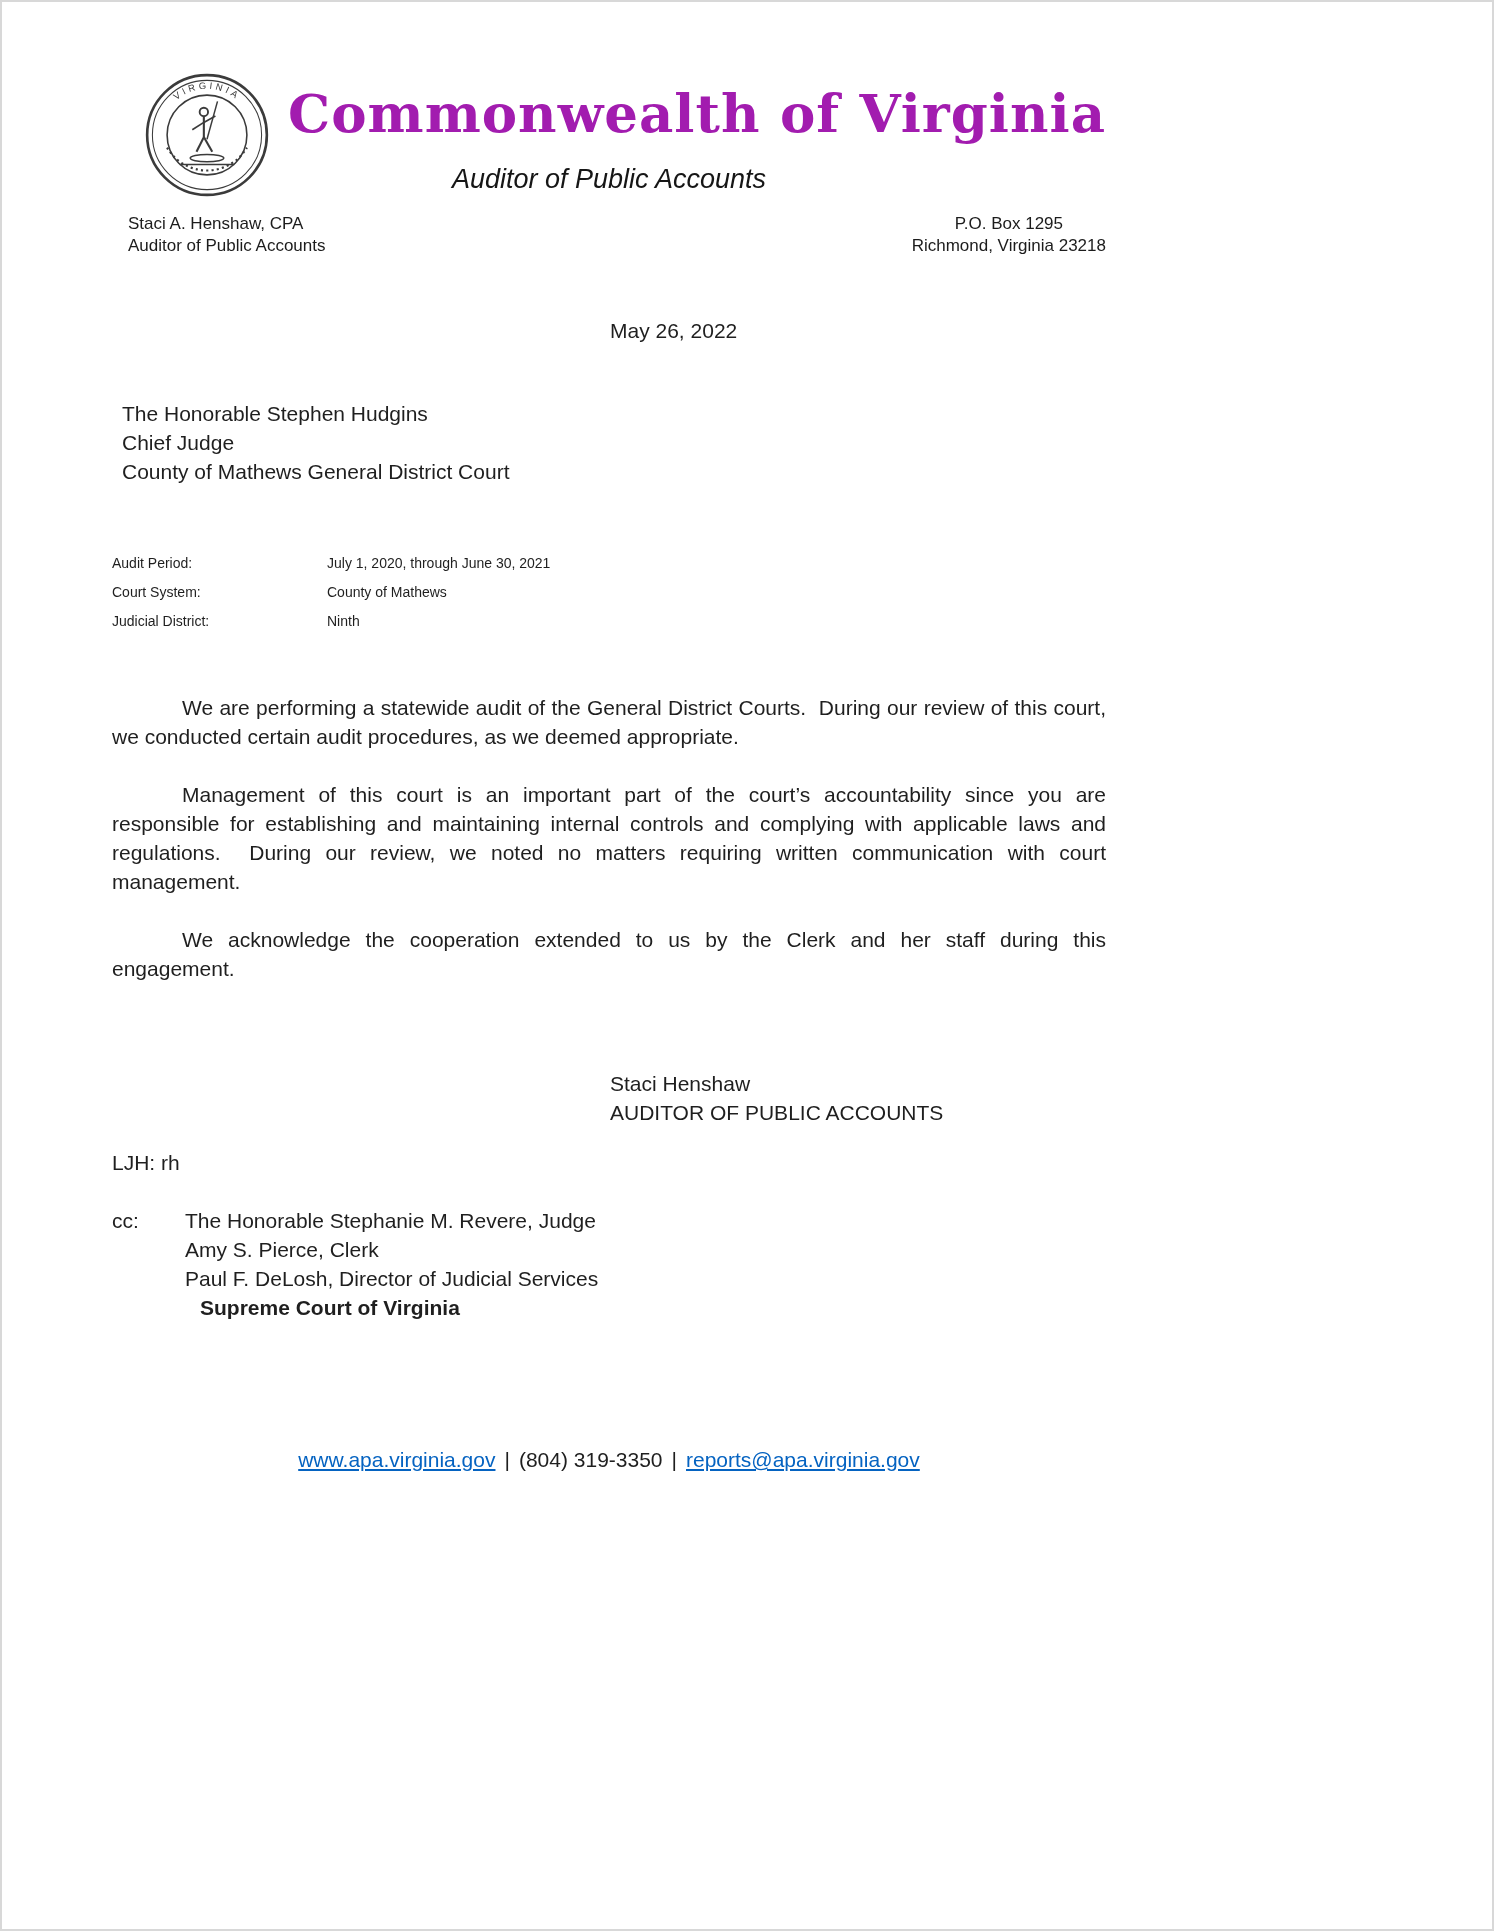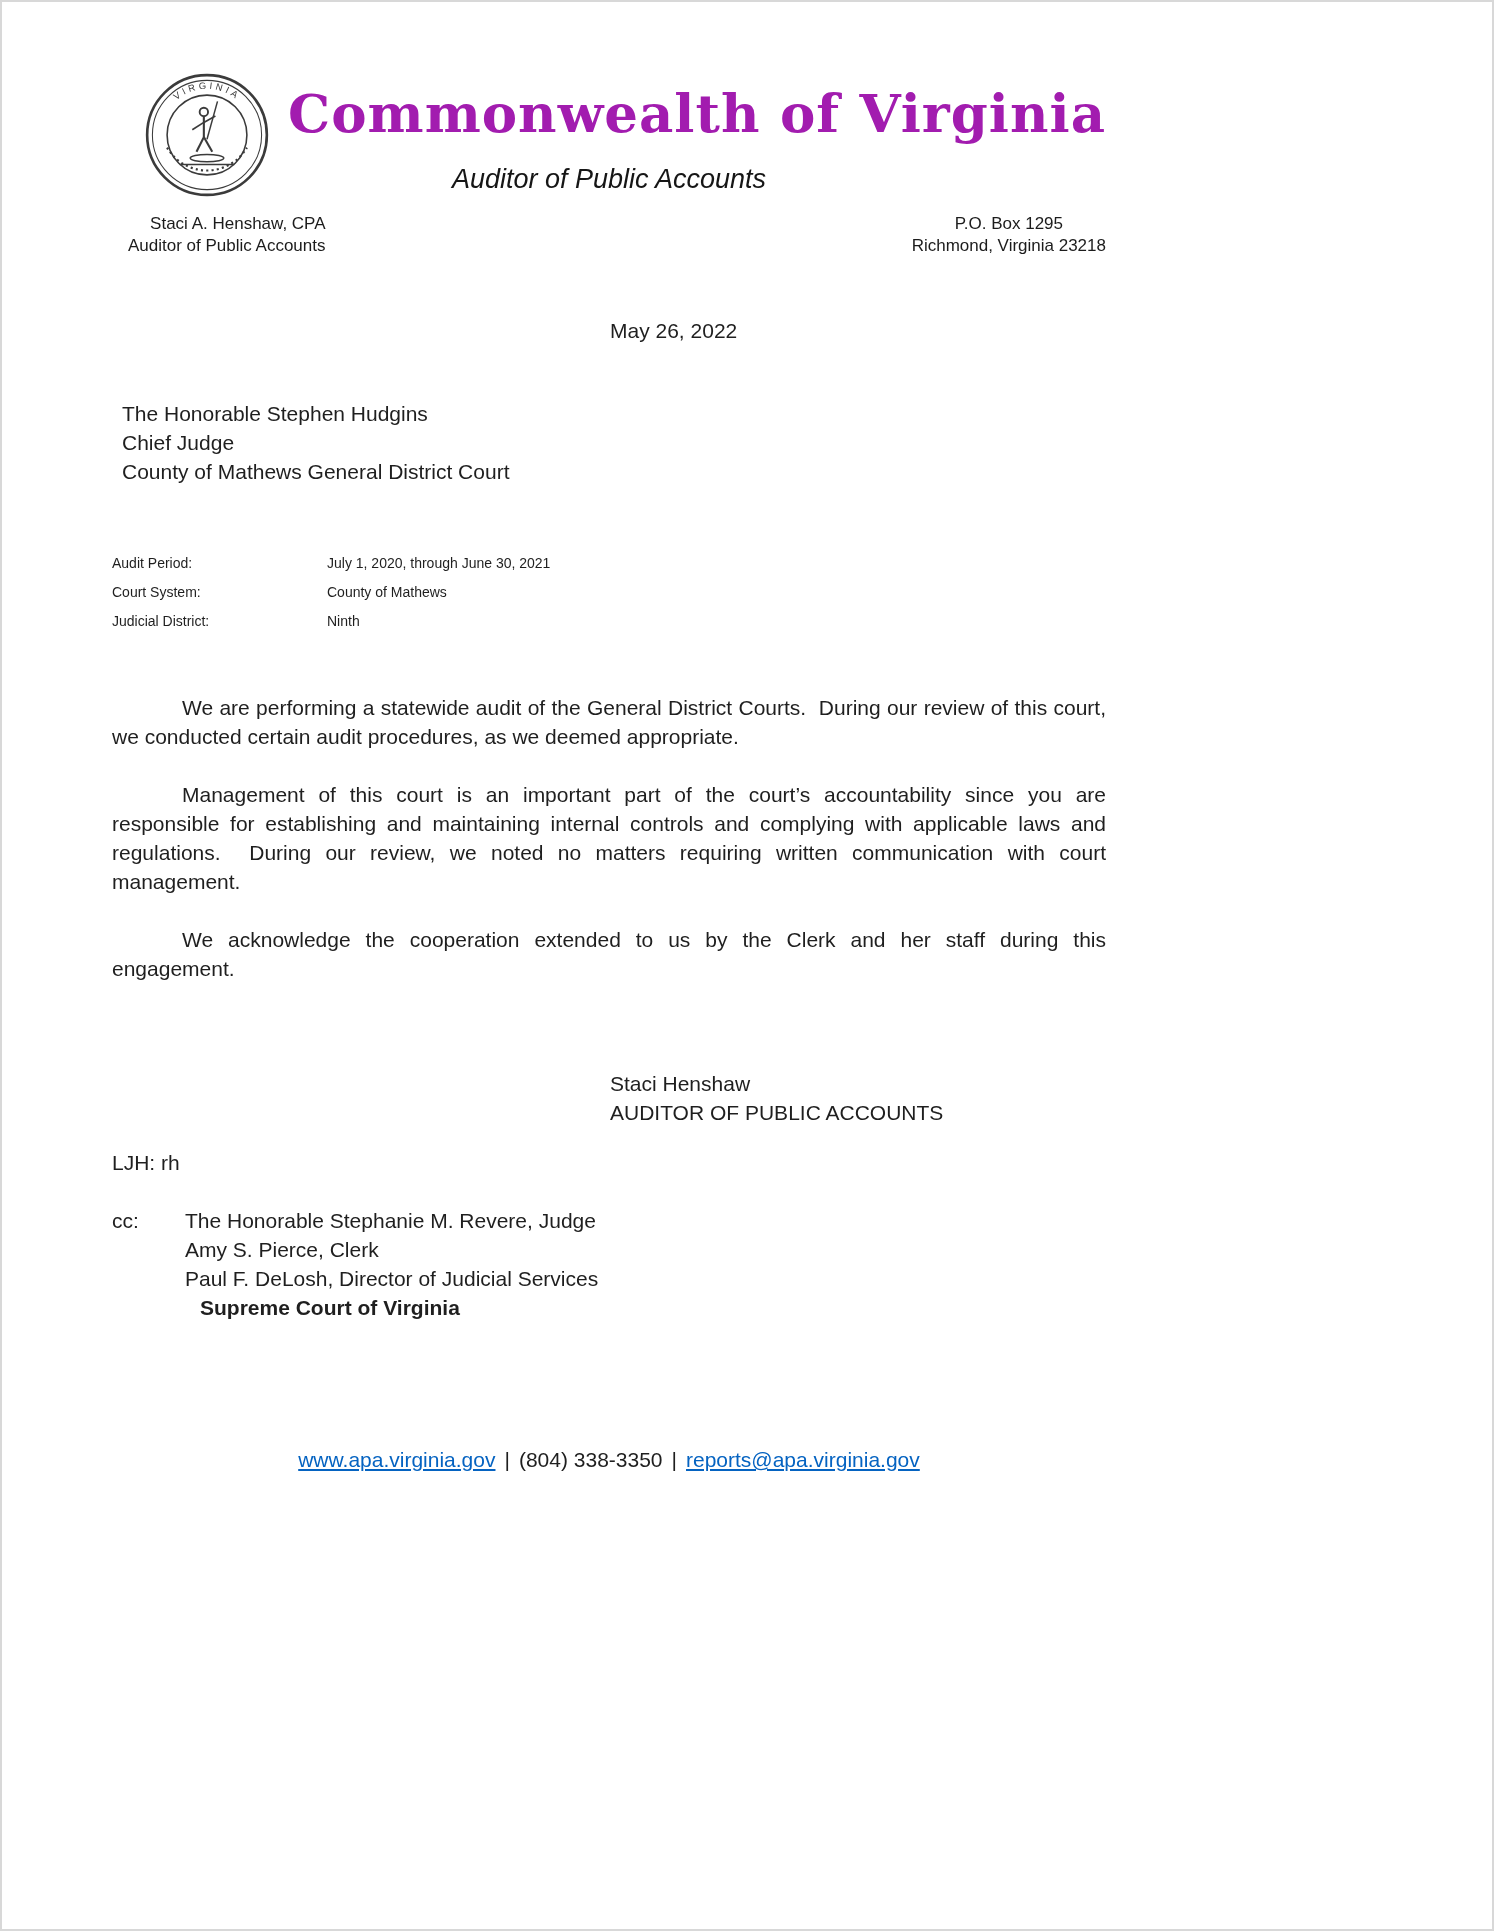--- a/index.html
+++ b/index.html
@@ -51,21 +51,21 @@
     color:#161616;
   }
   .contacts {
     display:flex;
     justify-content:space-between;
     margin-top:18px;
     font-size:17px;
     line-height:22px;
     color:#1c1c1c;
   }
-  .contact-left { text-align:right; padding-left:16px; }
+  .contact-left { text-align:left; padding-left:16px; }
   .contact-right { text-align:center; }
 
   
   .date {
     margin-top:62px;
     margin-left:498px;
     font-size:21px;
   }
   .recipient {
     margin-top:56px;
@@ -216,15 +216,15 @@
         <div>The Honorable Stephanie M. Revere, Judge</div>
         <div>Amy S. Pierce, Clerk</div>
         <div>Paul F. DeLosh, Director of Judicial Services</div>
         <div class="cc-line-indent">Supreme Court of Virginia</div>
       </div>
     </div>
 
   </div>
 
   <div class="footer">
-    <a>www.apa.virginia.gov</a><span class="sep">|</span><span>(804) 338-3350</span><span class="sep">|</span><a>reports@apa.virginia.gov</a>
+    <a>www.apa.virginia.gov</a><span class="sep">|</span><span>(804) 319-3350</span><span class="sep">|</span><a>reports@apa.virginia.gov</a>
   </div>
 </div>
 
 </body></html>

